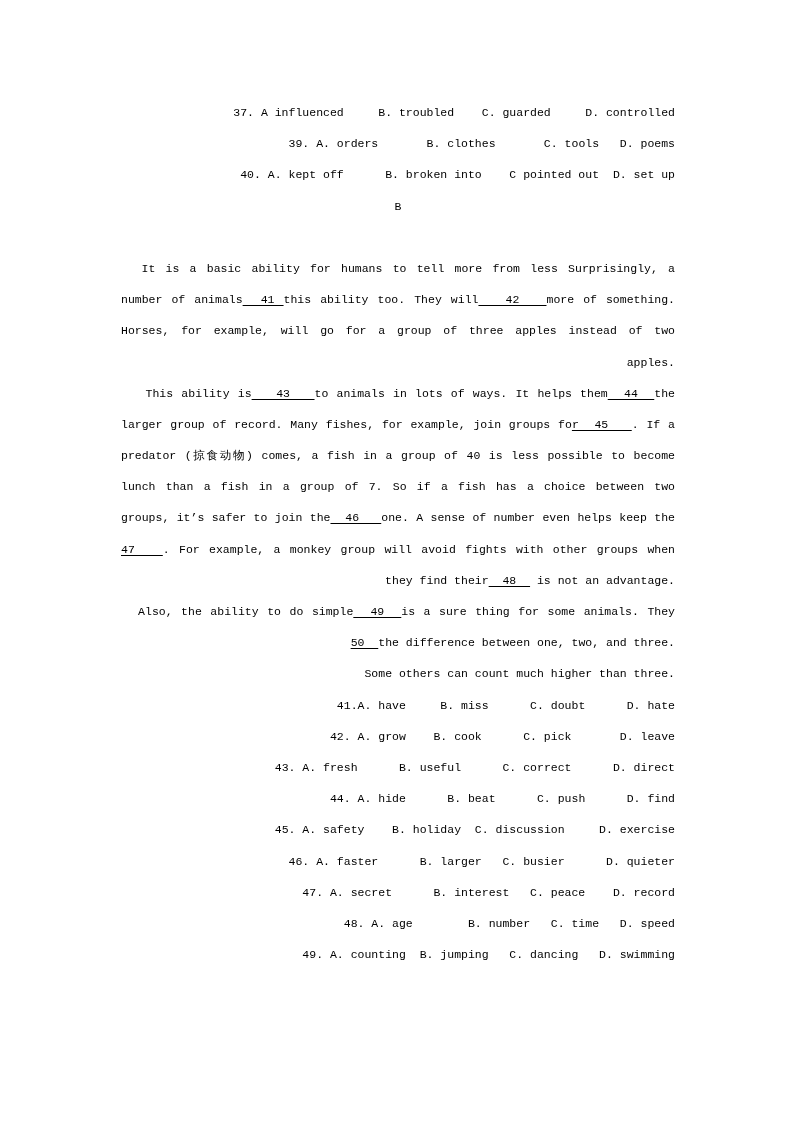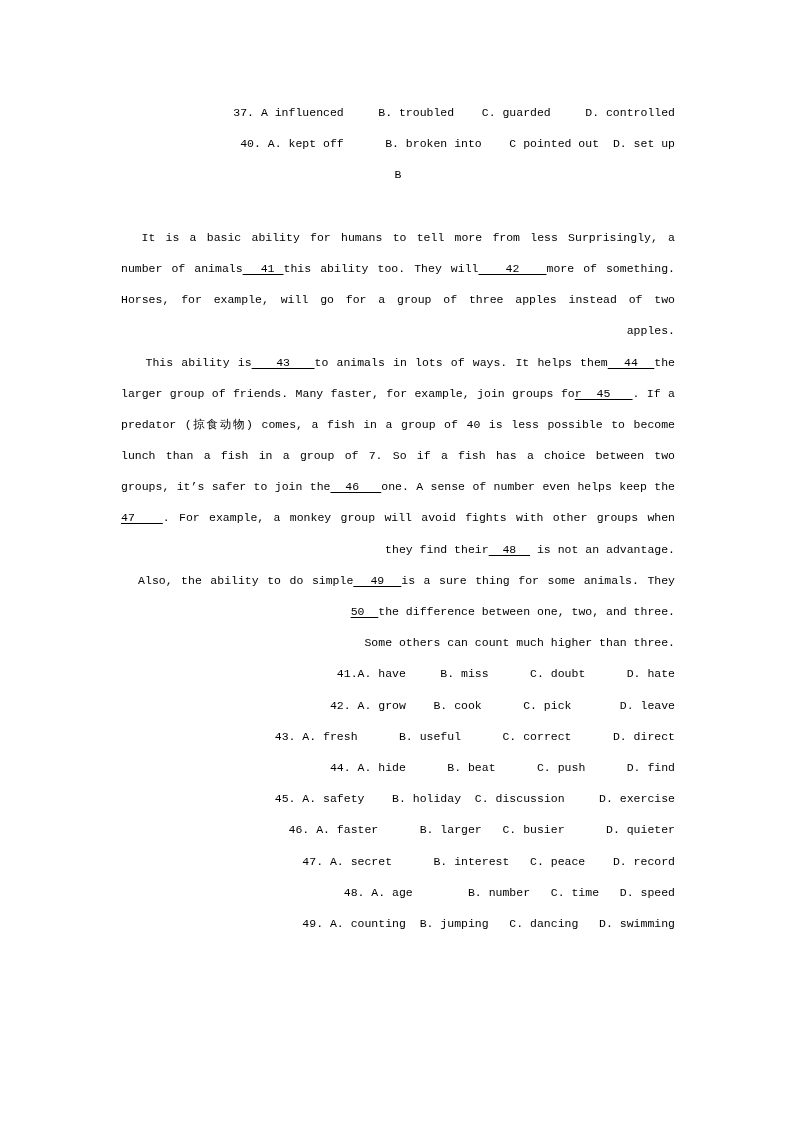--- a/index.html
+++ b/index.html
@@ -34,29 +34,30 @@
     text-underline-offset: 2px;
   }
   .seg { text-decoration: none; }
 </style>
 </head>
 <body>
 
 <div class="page">
   <div class="content">
       <div class="line left pre"><span class="seg">   37. A influenced     B. troubled    C. guarded     D. controlled</span></div>
+      <div class="line left pre"><span class="seg">   39. A. orders       B. clothes       C. tools   D. poems</span></div>
       <div class="line left pre"><span class="seg">   40. A. kept off      B. broken into    C pointed out  D. set up</span></div>
       <div class="line center"><span class="seg">B</span></div>
       <div class="line"></div>
       <div class="line justify"><span class="seg">&nbsp;&nbsp;It is a basic ability for humans to tell more from less Surprisingly, a</span></div>
       <div class="line justify"><span class="seg">number of animals</span><span class="blank">&nbsp;&nbsp;41&nbsp;</span><span class="seg">this ability too. They will</span><span class="blank">&nbsp;&nbsp;&nbsp;42&nbsp;&nbsp;&nbsp;</span><span class="seg">more of something.</span></div>
       <div class="line justify"><span class="seg">Horses, for example, will go for a group of three apples instead of two</span></div>
       <div class="line left"><span class="seg">apples.</span></div>
       <div class="line justify"><span class="seg">&nbsp;&nbsp;&nbsp;This ability is</span><span class="blank">&nbsp;&nbsp;&nbsp;43&nbsp;&nbsp;&nbsp;</span><span class="seg">to animals in lots of ways. It helps them</span><span class="blank">&nbsp;&nbsp;44&nbsp;&nbsp;</span><span class="seg">the</span></div>
-      <div class="line justify"><span class="seg">larger group of friends. Many faster, for example, join groups fo</span><span class="blank">r&nbsp;&nbsp;45&nbsp;&nbsp;&nbsp;</span><span class="seg">. If a</span></div>
+      <div class="line justify"><span class="seg">larger group of record. Many fishes, for example, join groups fo</span><span class="blank">r&nbsp;&nbsp;45&nbsp;&nbsp;&nbsp;</span><span class="seg">. If a</span></div>
       <div class="line justify"><span class="seg">predator (掠食动物) comes, a fish in a group of 40 is less possible to become</span></div>
       <div class="line justify"><span class="seg">lunch than a fish in a group of 7. So if a fish has a choice between two</span></div>
       <div class="line justify"><span class="seg">groups, it’s safer to join the</span><span class="blank">&nbsp;&nbsp;46&nbsp;&nbsp;&nbsp;</span><span class="seg">one. A sense of number even helps keep the</span></div>
       <div class="line justify"><span class="blank">47&nbsp;&nbsp;&nbsp;</span><span class="seg">. For example, a monkey group will avoid fights with other groups when</span></div>
       <div class="line left"><span class="seg">they find their</span><span class="blank">&nbsp;&nbsp;48&nbsp;&nbsp;</span><span class="seg">&nbsp;is not an advantage.</span></div>
       <div class="line justify"><span class="seg">&nbsp;&nbsp;Also, the ability to do simple</span><span class="blank">&nbsp;&nbsp;49&nbsp;&nbsp;</span><span class="seg">is a sure thing for some animals. They</span></div>
       <div class="line left"><span class="blank">50&nbsp;&nbsp;</span><span class="seg">the difference between one, two, and three.</span></div>
       <div class="line left"><span class="seg">&nbsp;&nbsp;Some others can count much higher than three.</span></div>
       <div class="line left pre"><span class="seg">   41.A. have     B. miss      C. doubt      D. hate</span></div>
       <div class="line left pre"><span class="seg">   42. A. grow    B. cook      C. pick       D. leave</span></div>

